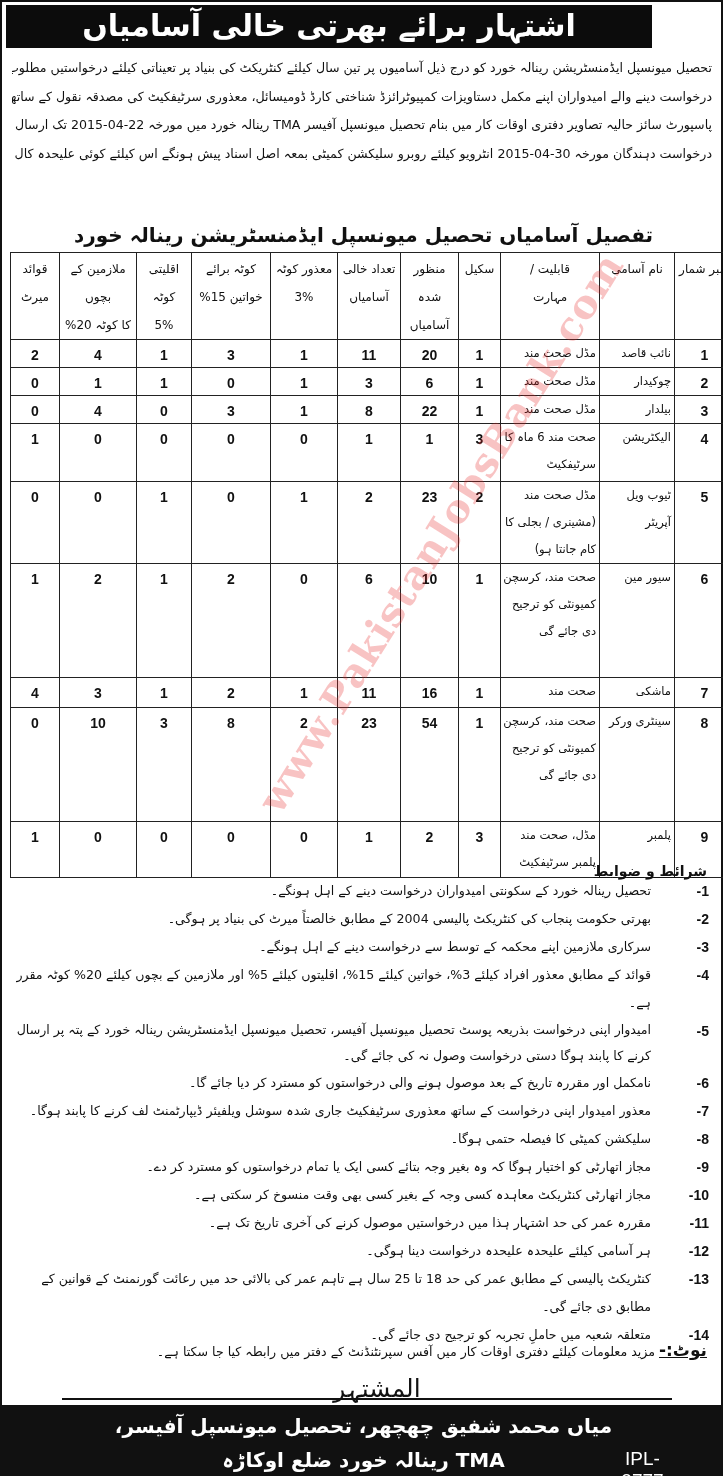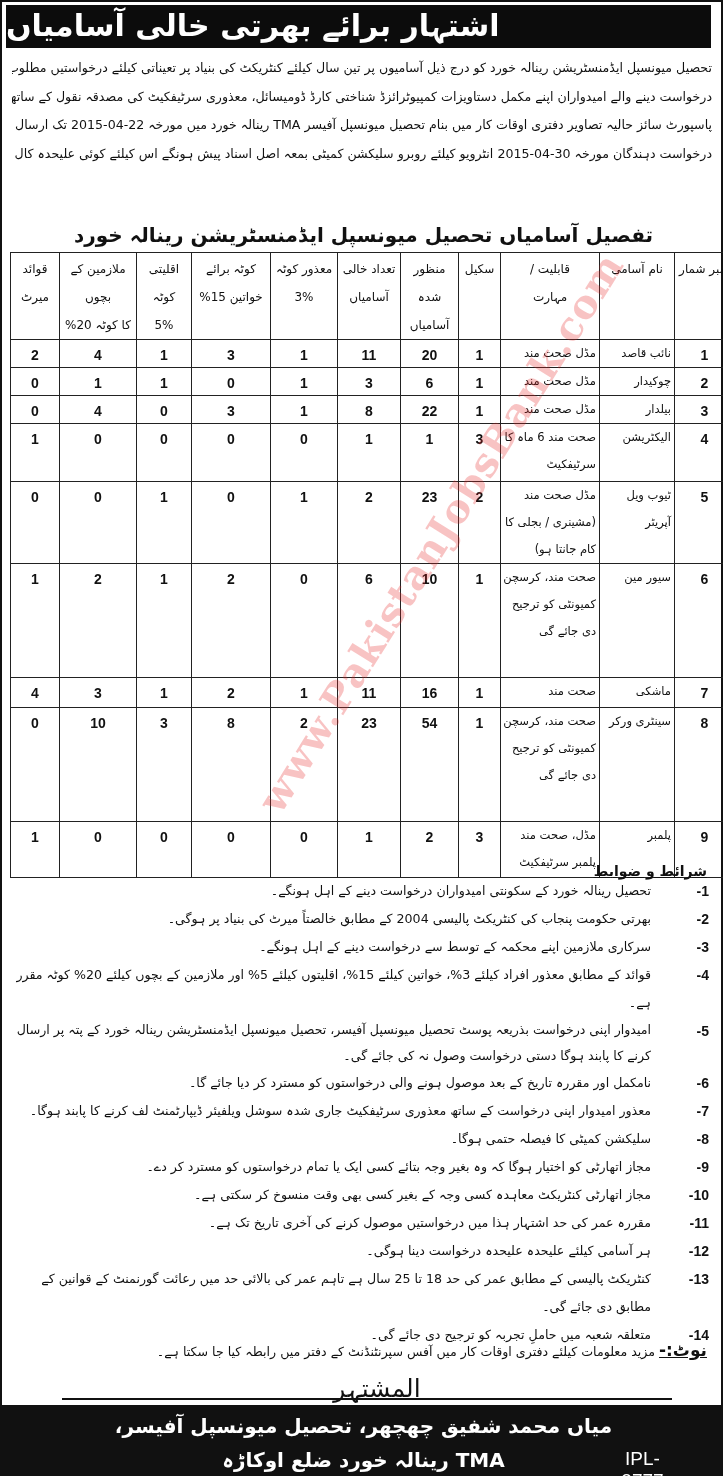--- a/index.html
+++ b/index.html
@@ -2,22 +2,22 @@
 <html><head>
 <meta charset="utf-8">
 <style>
   * { box-sizing: border-box; margin: 0; padding: 0; }
   html, body { width: 723px; height: 1476px; background: #ffffff; overflow: hidden; }
   body { font-family: "DejaVu Sans", sans-serif; color: #111; position: relative; }
 
   .page { position: absolute; left: 0; top: 0; width: 723px; height: 1476px; border: 2px solid #111; background: #fff; }
 
   .title-banner {
-    position: absolute; left: 4px; top: 3px; width: 705px; height: 43px;
-    background: #0c0c0c; color: #fff; direction: rtl; text-align: left;
+    position: absolute; left: 4px; top: 3px; width: 646px; height: 43px;
+    background: #0c0c0c; color: #fff; direction: rtl; text-align: center;
     font-weight: bold; font-size: 30px; line-height: 42px;
   }
 
   .intro { position: absolute; left: 10px; top: 52px; width: 700px; direction: rtl; text-align: justify; font-size: 12.6px; line-height: 28.5px; }
   .intro p { white-space: nowrap; overflow: hidden; }
 
   .table-title { position: absolute; left: 0; top: 218px; width: 723px; text-align: center; direction: rtl; font-weight: bold; font-size: 20px; line-height: 30px; }
 
   table.vac { position: absolute; left: 8px; top: 250px; width: 708px; border-collapse: collapse; direction: rtl; table-layout: fixed; }
   table.vac th, table.vac td { border: 1.5px solid #222; text-align: center; vertical-align: top; }

